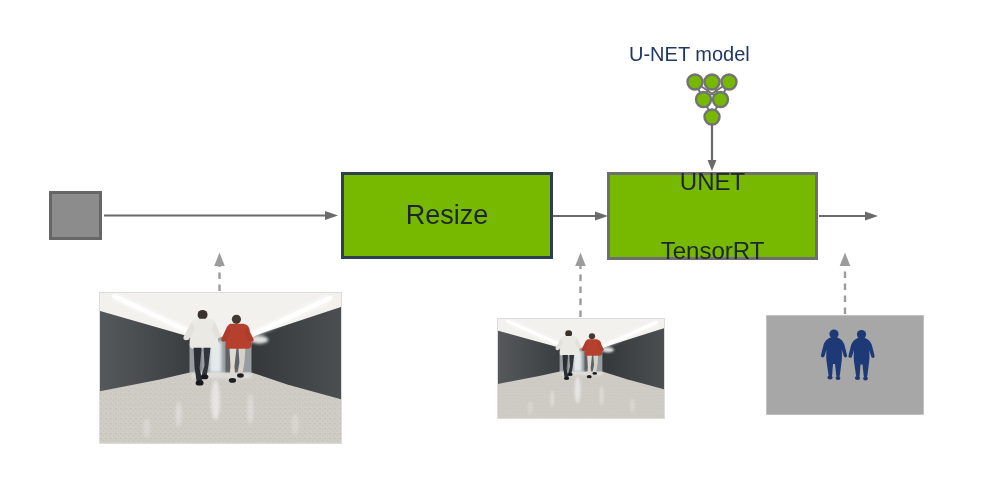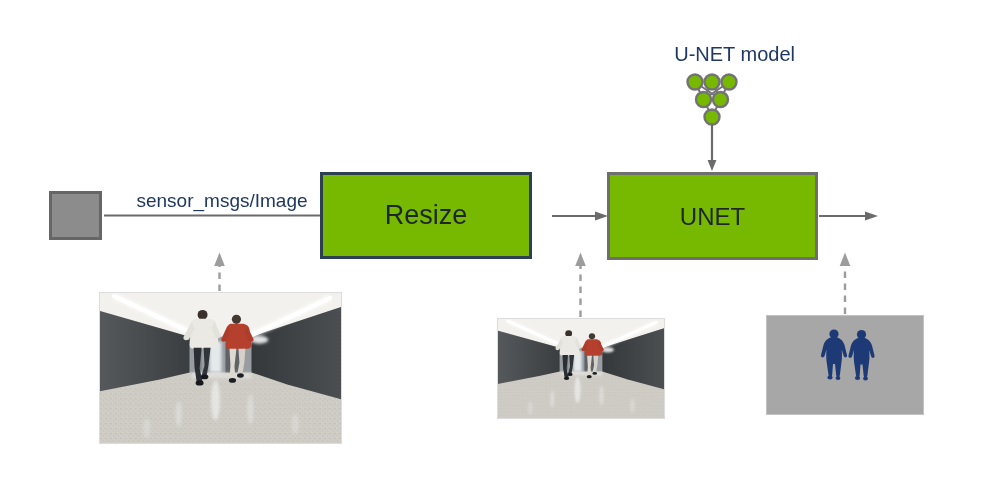--- a/index.html
+++ b/index.html
@@ -21,30 +21,30 @@
   
   .source-node{
     position:absolute;left:49px;top:191px;width:53px;height:49px;box-sizing:border-box;
     background:var(--source-fill,#8c8c8c);border:3px solid var(--source-border,#666666);
   }
   .box{
     position:absolute;box-sizing:border-box;background:var(--node-green,#76b900);
     display:flex;flex-direction:column;align-items:center;justify-content:center;
     color:var(--box-text,#1f262b);text-align:center;
   }
-  .box-resize{left:320px;top:172px;width:212px;height:87px;border:3px solid var(--resize-border,#2e3f50);font-size:27px;}
+  .box-resize{left:341px;top:172px;width:212px;height:87px;border:3px solid var(--resize-border,#2e3f50);font-size:27px;}
   .box-unet{left:607px;top:172px;width:211px;height:88px;border:3px solid var(--unet-border,#6e6e6e);font-size:24px;line-height:29px;gap:40px;}
 
   
   .edge-label{
     position:absolute;left:102px;top:190px;width:240px;text-align:center;
     font-size:19px;color:var(--label-navy,#1f3864);
   }
   .model-label{
-    position:absolute;left:629px;top:43px;width:166px;text-align:right;
+    position:absolute;left:629px;top:43px;width:166px;text-align:left;
     font-size:20px;color:var(--label-navy,#1f3864);
   }
 
   
   .img-frame{position:absolute;border:1px solid #dcdcdc;box-sizing:content-box;}
   #img-camera{left:99px;top:292px;width:241px;height:150px;}
   #img-resized{left:497px;top:318px;width:166px;height:99px;}
   #img-seg{left:766px;top:315px;width:156px;height:98px;border:1px solid #c2c2c2;}
   .seg-bg{fill:var(--seg-background,#a7a7a7);}
   .seg-person{fill:var(--seg-person-blue,#1d3a77);}
@@ -175,28 +175,28 @@
       <polygon class="dash-head" points="580.5,252.5 575.2,266 585.8,266"></polygon>
     </g>
     <g>
       <line class="dash-line" x1="845" y1="314" x2="845" y2="266"></line>
       <polygon class="dash-head" points="845,252.5 839.7,266 850.3,266"></polygon>
     </g>
   </svg>
 
   <div class="source-node"></div>
 
-  <div class="edge-label">sensor_msgs/Image</div>
 
   <div class="box box-resize">
     <div>Resize</div>
   </div>
 
   <div class="box box-unet">
     <div>UNET</div>
+    <div>TensorRT</div>
   </div>
 
   <div class="model-label">U-NET model</div>
 
   <svg id="img-camera" class="img-frame" viewBox="0 0 242 151" preserveAspectRatio="none">
     <use href="#corridor-g"></use>
   </svg>
 
   <svg id="img-resized" class="img-frame" viewBox="0 0 242 151" preserveAspectRatio="none">
     <use href="#corridor-g"></use>

